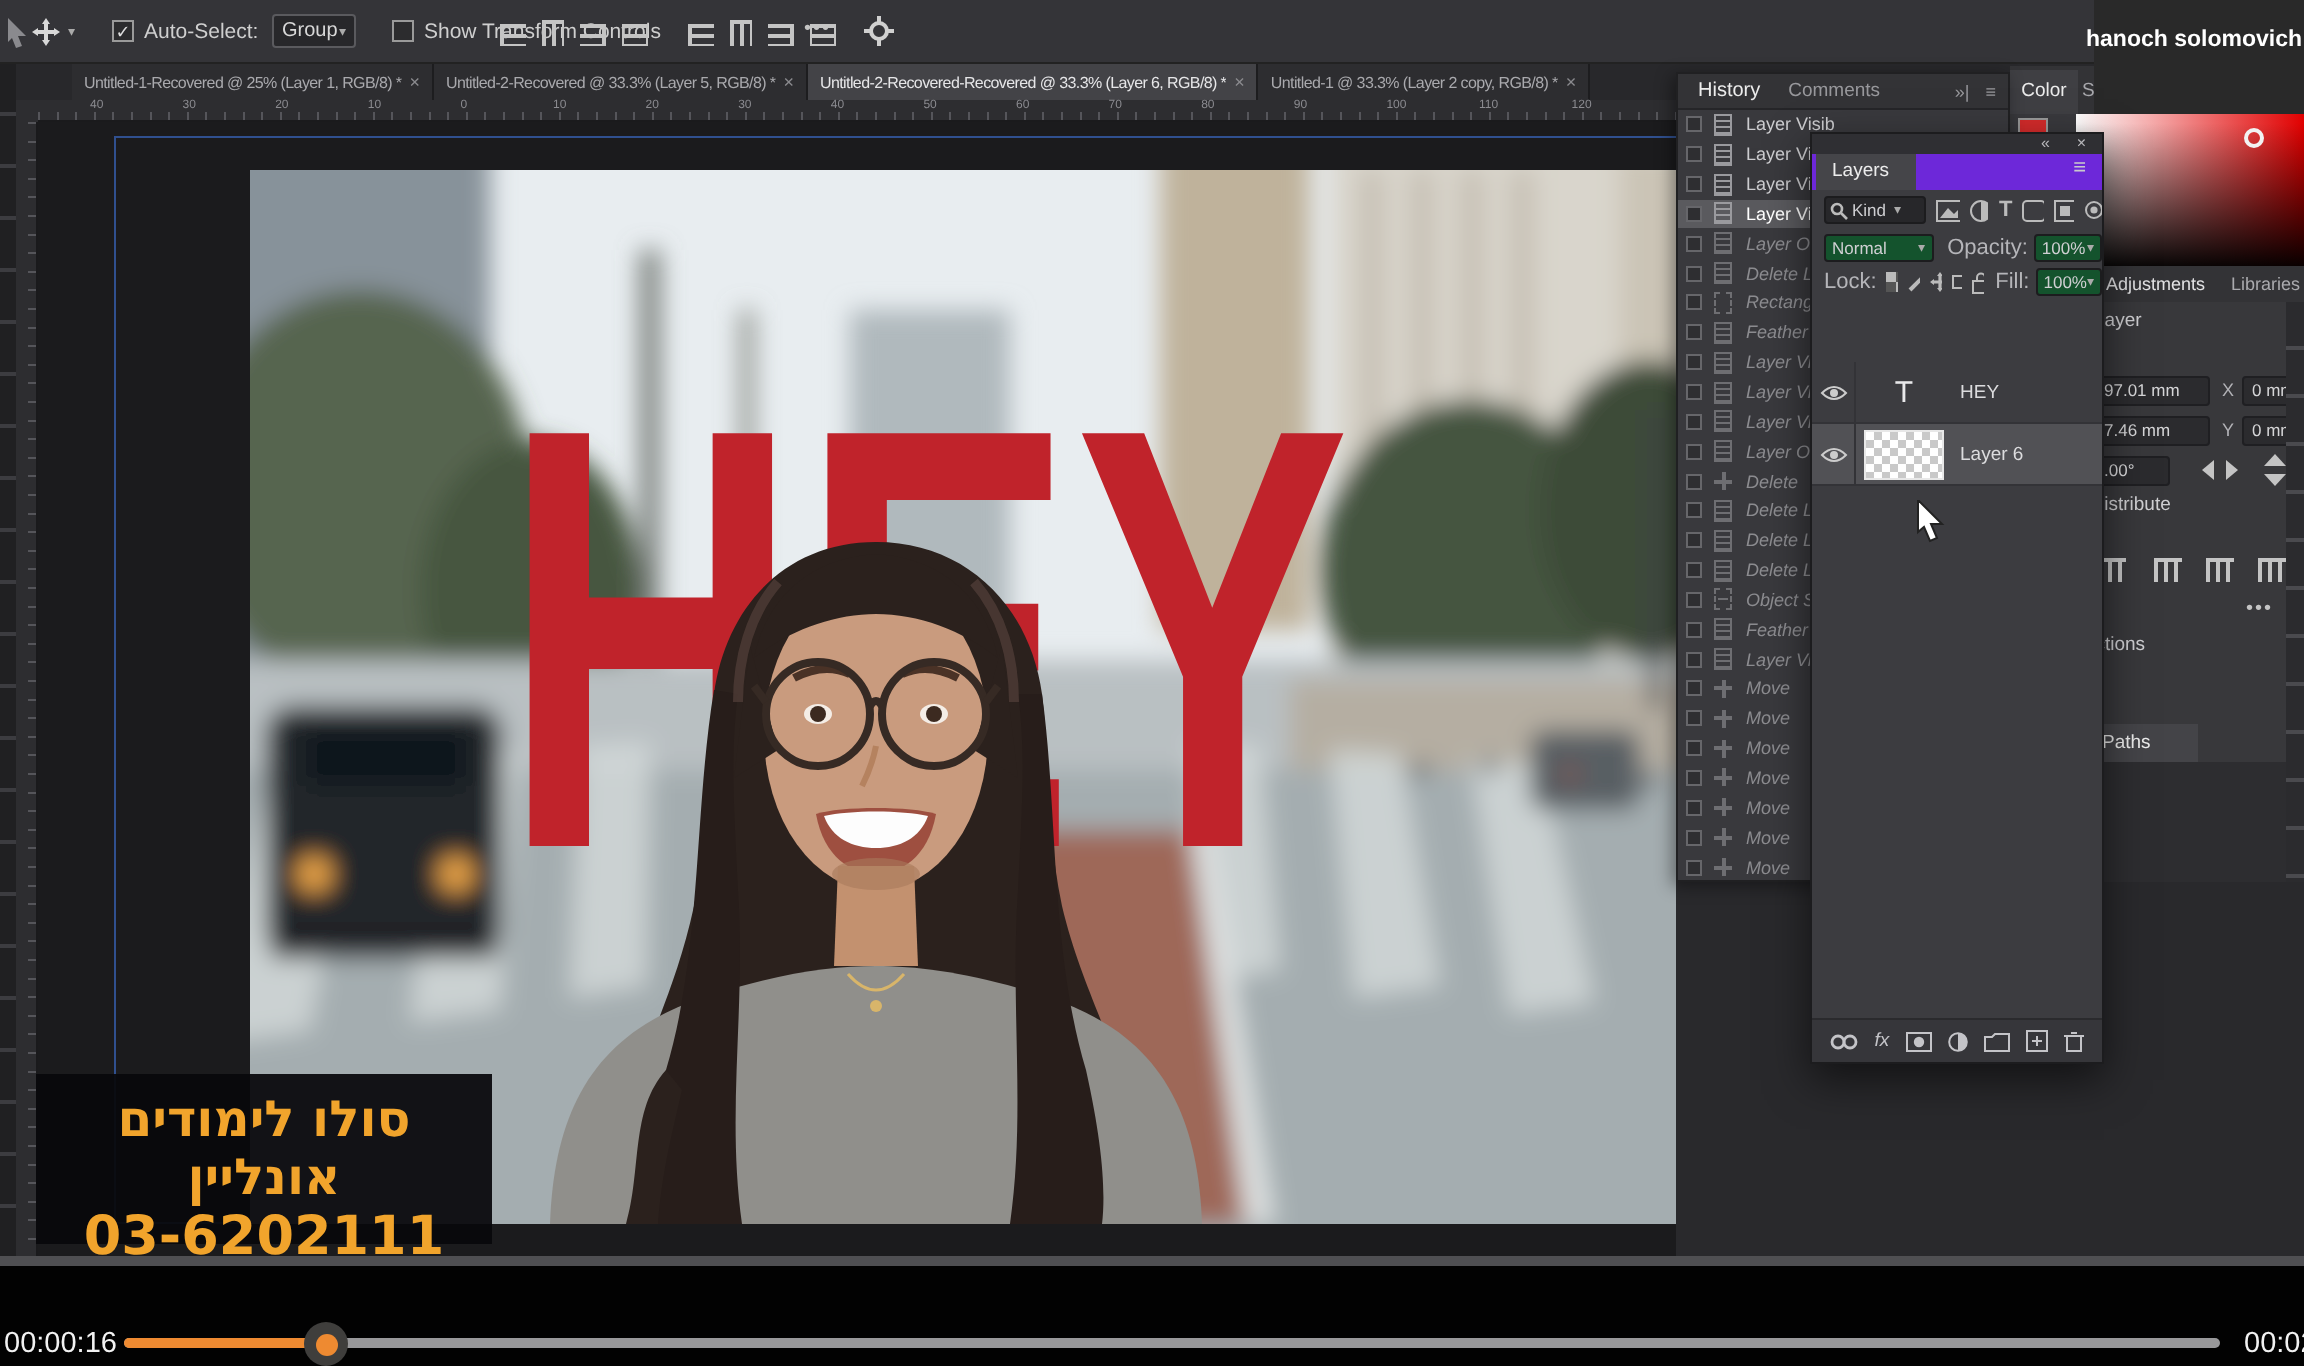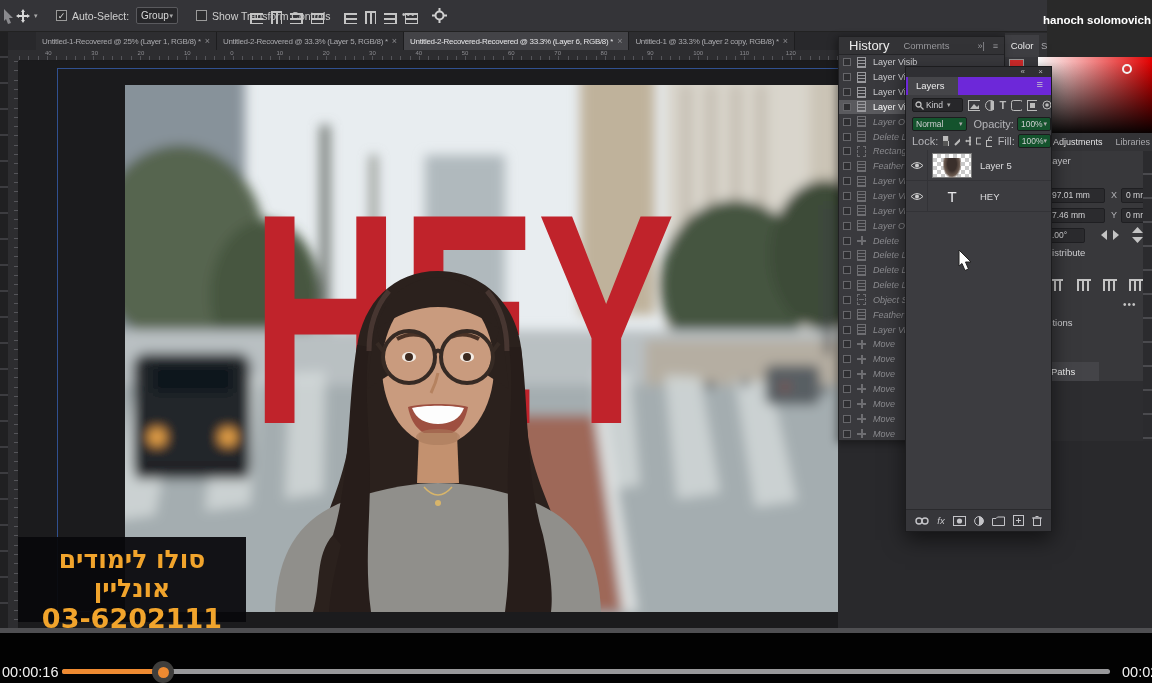--- a/index.html
+++ b/index.html
@@ -45,21 +45,21 @@
 
   
   .canvas{position:absolute;left:19px;top:61px;width:819px;height:571px;background:#1b1b1d;z-index:1;overflow:hidden;}
   .docoutline{position:absolute;left:38px;top:7px;width:820px;height:544px;border:1px solid #30508f;}
   .photo{position:absolute;left:106px;top:24px;width:720px;height:527px;overflow:hidden;background:#e8edf0;}
   .heytext{font-weight:bold;fill:var(--hey-red);}
 
   
   .histpanel{position:absolute;left:838px;top:36px;width:167px;height:405px;background:#39393d;z-index:3;border:1px solid #202022;box-shadow:-2px 2px 8px rgba(0,0,0,.4);}
   .histhead{position:absolute;left:0;top:0;width:100%;height:18px;background:#333336;border-bottom:1px solid #252528;display:flex;align-items:center;}
-  .histhead .t1{font-size:13px;color:#ececec;margin-left:10px;}
+  .histhead .t1{font-size:10px;color:#ececec;margin-left:10px;}
   .histhead .t2{font-size:9.5px;color:#98989c;margin-left:14px;}
   .histhead .hh{margin-left:auto;font-size:9px;color:#98989c;margin-right:6px;}
   .histlist{position:absolute;left:0;top:18px;width:100%;height:385px;overflow:hidden;}
   .hrow{height:14.85px;display:flex;align-items:center;padding-left:4px;}
   .hrow.selected{background:#5a5a5e;}
   .hchk{width:8px;height:8px;border:1px solid #66666a;background:#2e2e31;flex:0 0 auto;}
   .hico{width:9px;height:11px;margin-left:6px;flex:0 0 auto;border:1px solid #9a9a9e;background:repeating-linear-gradient(to bottom,transparent 0 2px,#9a9a9e 2px 3px);}
   .hico.marquee{border:1px dashed #9a9a9e;background:none;}
   .hico.select{border:1px dashed #9a9a9e;background:linear-gradient(#9a9a9e,#9a9a9e) center/5px 1px no-repeat;}
   .hico.move{border:none;background:linear-gradient(#9a9a9e,#9a9a9e) center/9px 2px no-repeat,linear-gradient(#9a9a9e,#9a9a9e) center/2px 9px no-repeat;}
@@ -580,42 +580,40 @@
             <path d="M2.5,4.5 V2.8 A2,2 0 0 1 6.5,2.8 V4.5" fill="none" stroke="#bbb"></path>
           </svg>
         <span class="lp-sm" style="margin-left:6px">Fill:</span>
         <span class="lp-box" style="width:34px;margin-left:3px">
           <span>100%</span>
           <span class="caret">▾</span>
         </span>
       </div>
 
       <div class="llist">
-        <div class="lrow" style="top:0">
-          <span class="leye">
-              <svg width="14" height="9">
-                <path d="M1,4.5 Q7,-1.5 13,4.5 Q7,10.5 1,4.5 Z" fill="none" stroke="#ccc"></path>
-                <circle cx="7" cy="4.5" r="2" fill="#ccc"></circle>
-              </svg>
-            </span>
-          <span class="lthumb">
-              <span class="blob"></span>
-            </span>
-          <span class="lname">Layer 5</span>
-        </div>
         <div class="lrow" style="top:31px">
           <span class="leye">
               <svg width="14" height="9">
                 <path d="M1,4.5 Q7,-1.5 13,4.5 Q7,10.5 1,4.5 Z" fill="none" stroke="#ccc"></path>
                 <circle cx="7" cy="4.5" r="2" fill="#ccc"></circle>
               </svg>
             </span>
           <span class="ltype">T</span>
           <span class="lname">HEY</span>
         </div>
+        <div class="lrow hl-gray" style="top:62px">
+          <span class="leye">
+              <svg width="14" height="9">
+                <path d="M1,4.5 Q7,-1.5 13,4.5 Q7,10.5 1,4.5 Z" fill="none" stroke="#ccc"></path>
+                <circle cx="7" cy="4.5" r="2" fill="#ccc"></circle>
+              </svg>
+            </span>
+          <span class="lthumb" style="border-color:#e8e8e8"></span>
+          <span class="lname">Layer 6</span>
+        </div>
       </div>
 
       <div class="lp-bottom">
         <svg width="14" height="8">
             <circle cx="4" cy="4" r="3" fill="none" stroke="#c4c4c8" stroke-width="1.4"></circle>
             <circle cx="10" cy="4" r="3" fill="none" stroke="#c4c4c8" stroke-width="1.4"></circle>
           </svg>
         <span class="fxtxt">fx</span>
         <svg width="13" height="10">
             <rect x="0.5" y="0.5" width="12" height="9" fill="none" stroke="#c4c4c8"></rect>

